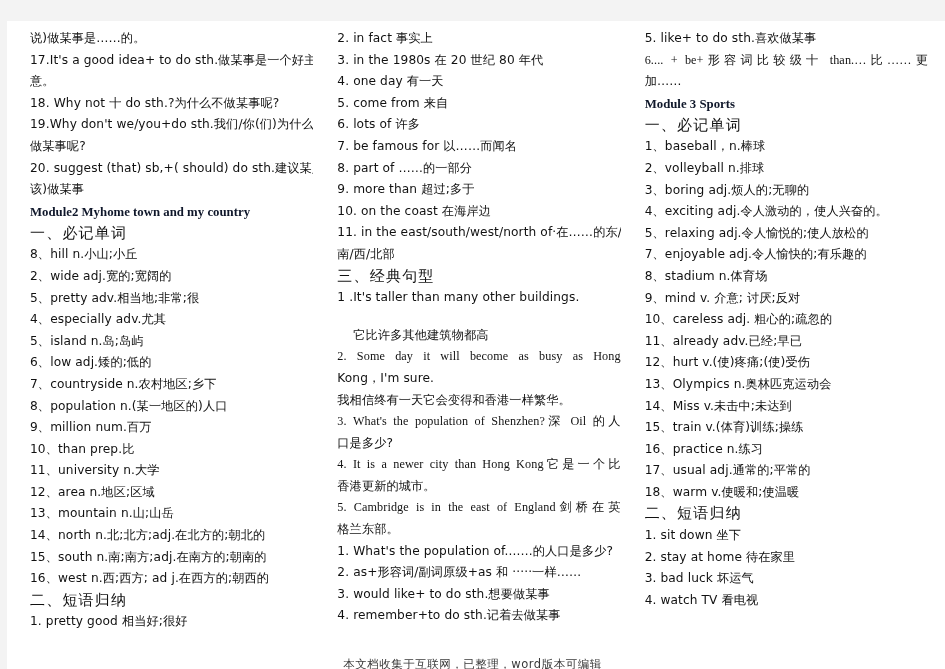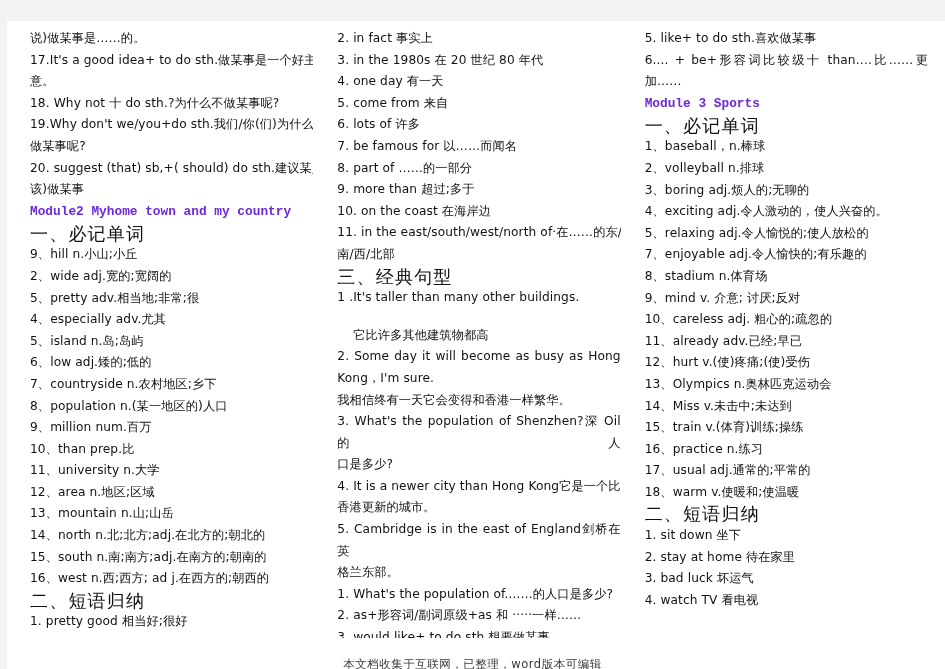--- a/index.html
+++ b/index.html
@@ -53,37 +53,37 @@
     font-size: 12.6px;
     line-height: 21.6px;
     color: #1a1a1a;
     white-space: nowrap;
     letter-spacing: 0.1px;
   }
   .line.just {
     white-space: normal;
     text-align: justify;
     text-align-last: justify;
+    font-family: Liberation Serif, serif;
   }
   .heading {
     font-weight: bold;
     font-size: 12.8px;
     line-height: 22px;
-    color: #6d28d9;
+    color: #0f172a;
     white-space: nowrap;
-    font-family: Liberation Mono, monospace;
   }
   .cn {
     font-family: "DejaVu Sans", "Liberation Sans", sans-serif;
     font-size: 12.2px;
     color: #111111;
   }
   .cnhead {
     font-family: "DejaVu Sans", "Liberation Sans", sans-serif;
-    font-size: 18px;
+    font-size: 15px;
     color: #111111;
     letter-spacing: 1.2px;
   }
   .indent {
     padding-left: 16px;
     margin-top: 16px;
   }
   #footer {
     position: absolute;
     left: 0;
@@ -112,21 +112,21 @@
         <div class="line cn">说)做某事是……的。</div>
         <div class="line cn">17.It's  a  good     idea+  to  do  sth.做某事是一个好主</div>
         <div class="line cn">意。</div>
         <div class="line cn">18.  Why  not 十 do  sth.?为什么不做某事呢?</div>
         <div class="line cn">19.Why  don't  we/you+do  sth.我们/你(们)为什么不</div>
         <div class="line cn">做某事呢?</div>
         <div class="line cn">20.  suggest  (that)  sb,+( should)  do     sth.建议某人(应</div>
         <div class="line cn">该)做某事</div>
         <div class="heading">Module2  Myhome  town  and  my  country</div>
         <div class="line cnhead">一、必记单词</div>
-        <div class="line cn">9、hill     n.小山;小丘</div>
+        <div class="line cn">8、hill     n.小山;小丘</div>
         <div class="line cn">2、wide     adj.宽的;宽阔的</div>
         <div class="line cn">5、pretty     adv.相当地;非常;很</div>
         <div class="line cn">4、especially     adv.尤其</div>
         <div class="line cn">5、island     n.岛;岛屿</div>
         <div class="line cn">6、low     adj.矮的;低的</div>
         <div class="line cn">7、countryside     n.农村地区;乡下</div>
         <div class="line cn">8、population     n.(某一地区的)人口</div>
         <div class="line cn">9、million  num.百万</div>
         <div class="line cn">10、than     prep.比</div>
         <div class="line cn">11、university     n.大学</div>

